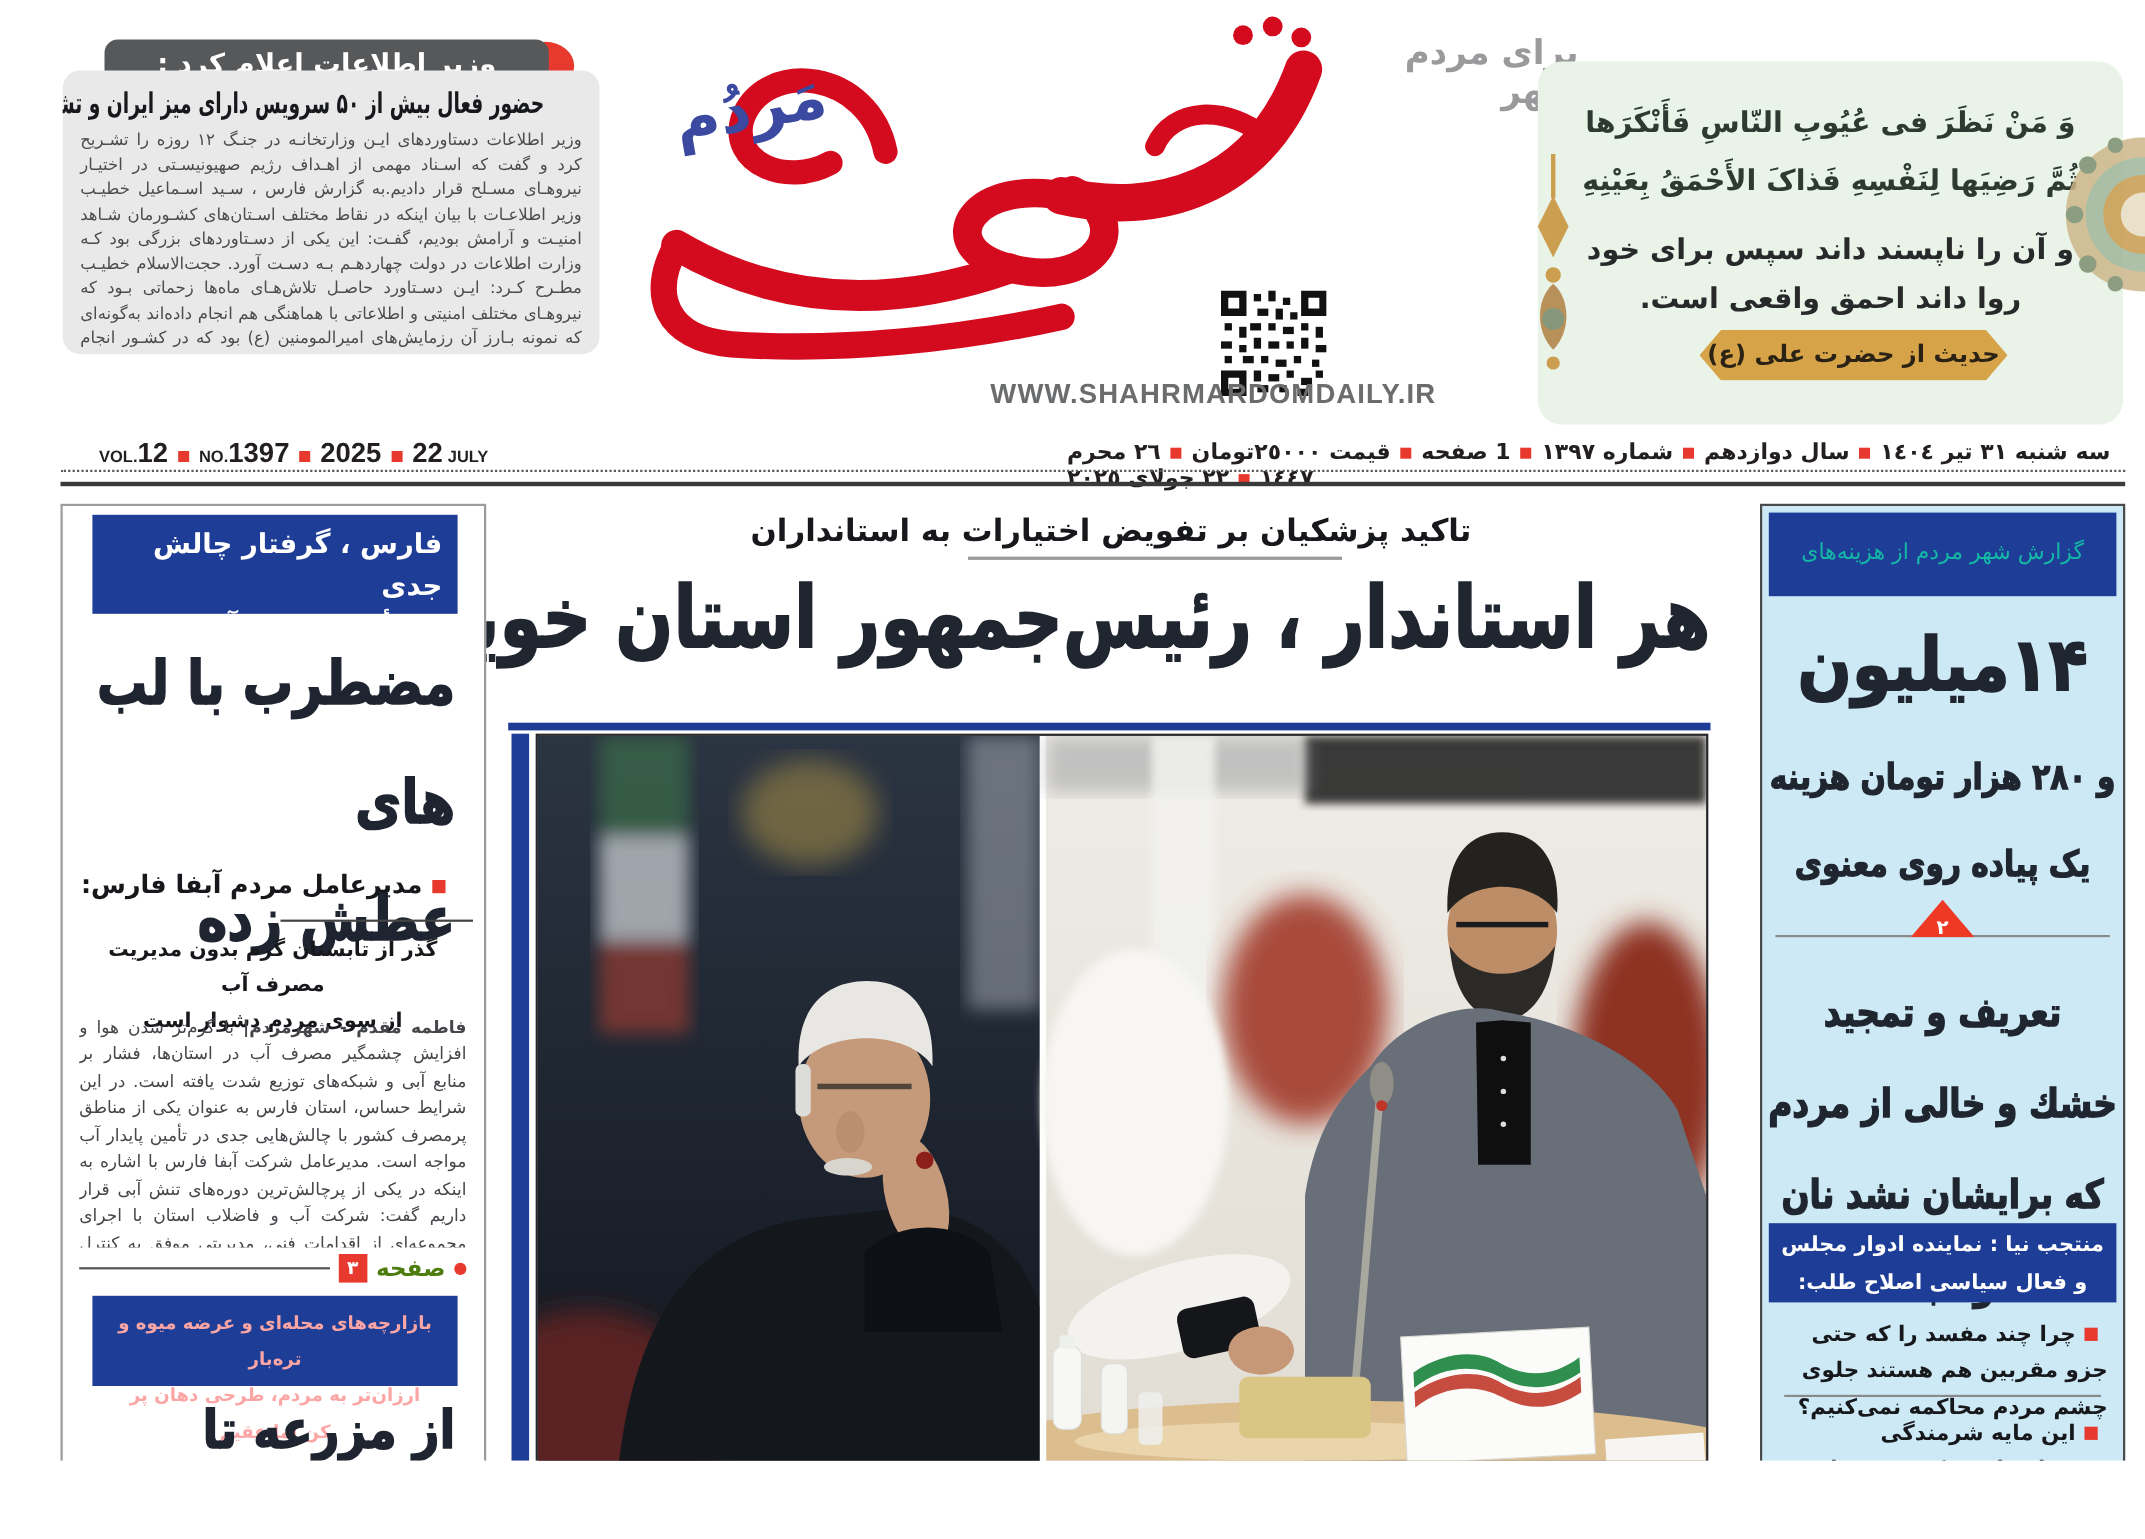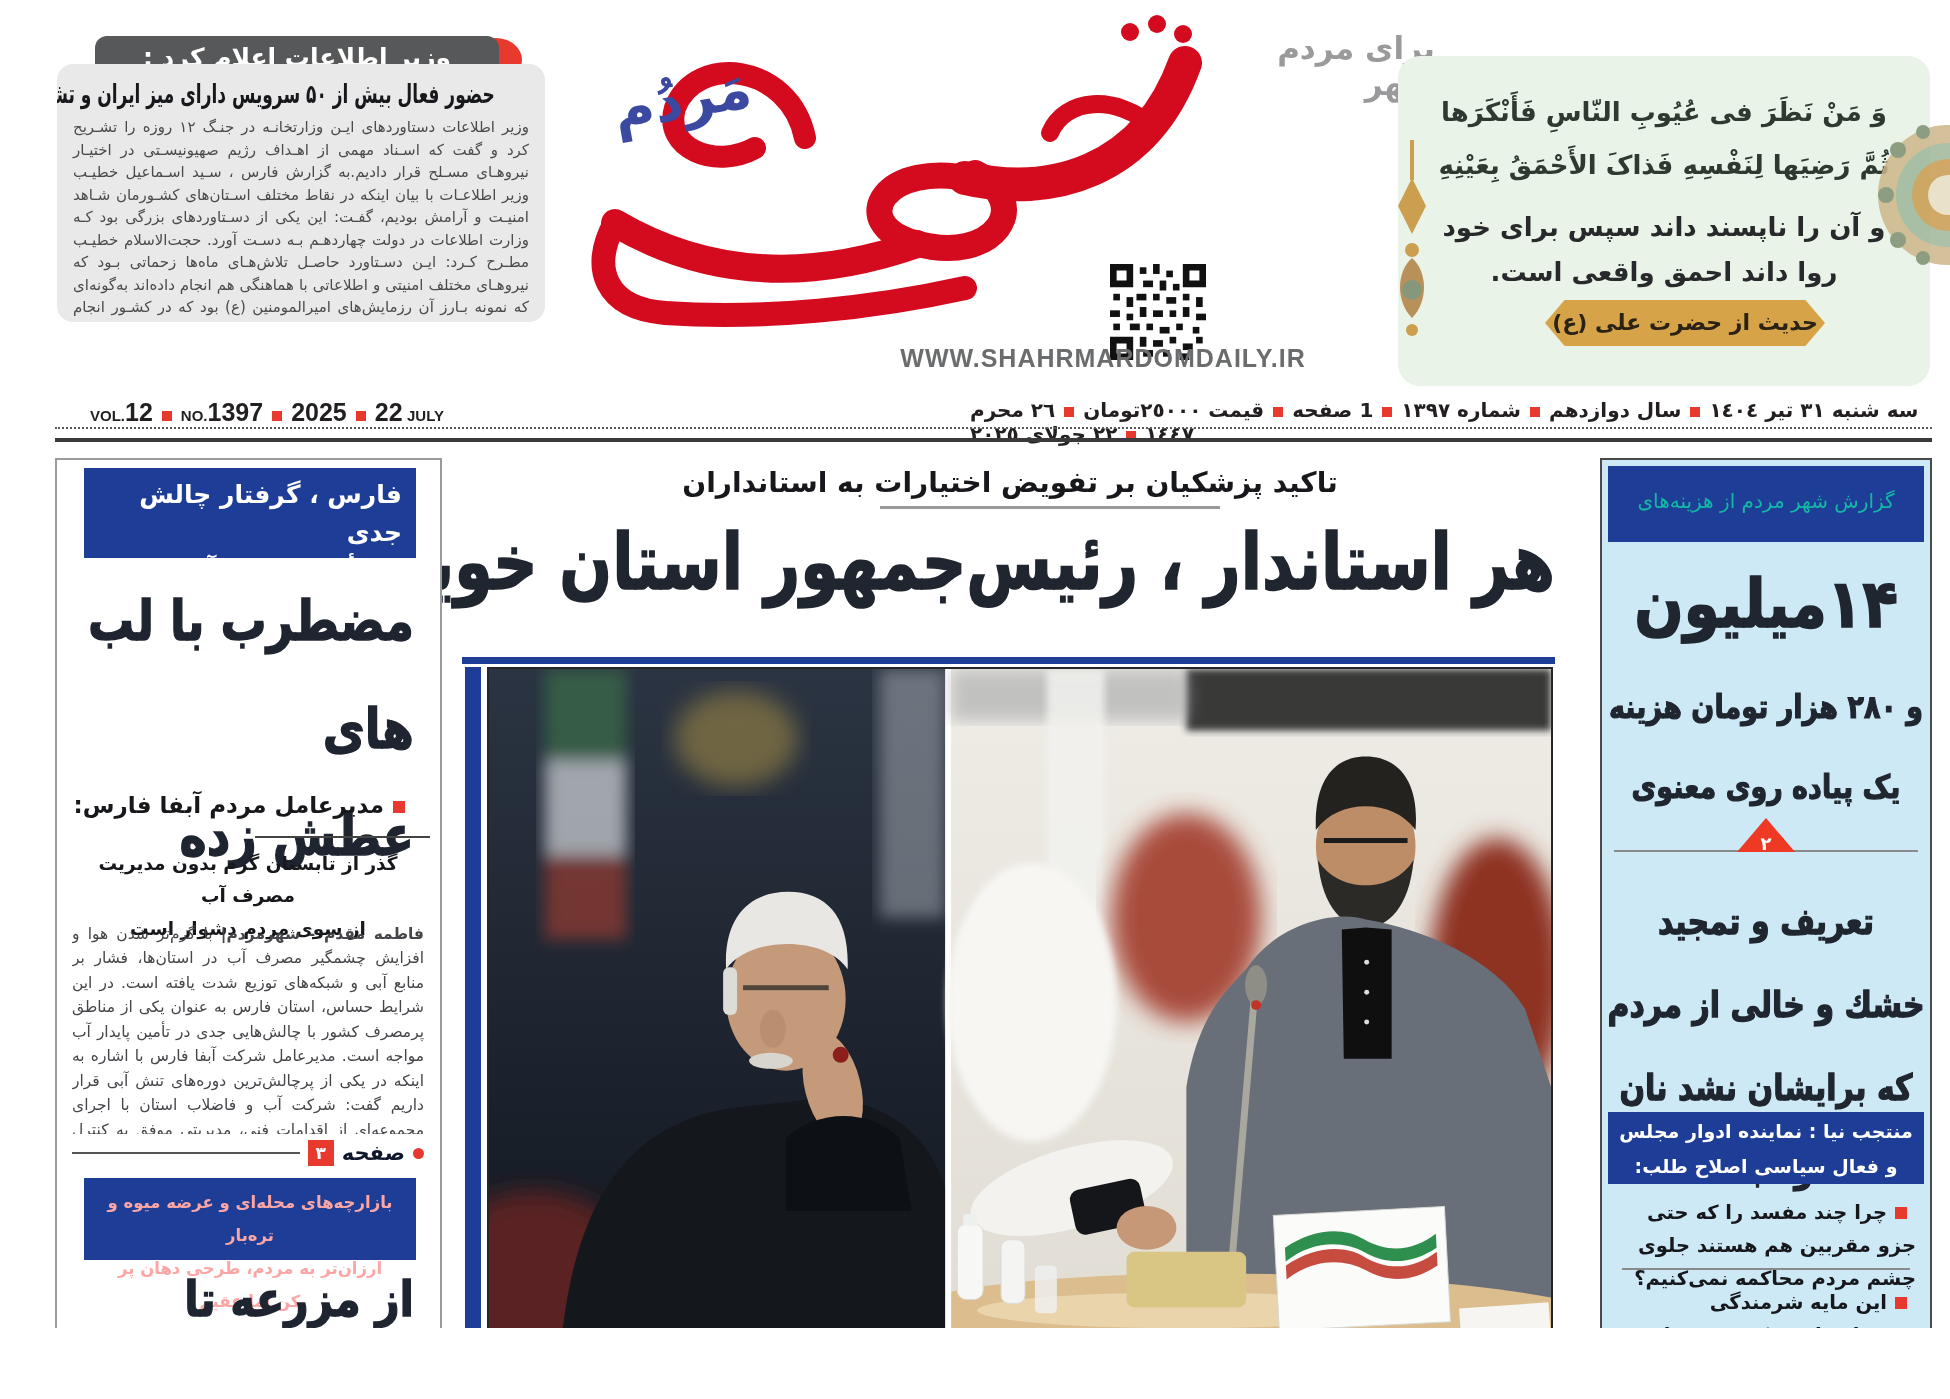--- a/index.html
+++ b/index.html
@@ -68,21 +68,21 @@
          -webkit-text-stroke:1.2px #1e2430;padding-right:14px;box-sizing:border-box;}
   .l-byline{left:70px;top:792px;width:358px;text-align:right;font-size:23px;font-weight:bold;color:#17181c;
             padding-right:14px;box-sizing:border-box;}
   .l-byline .sq{width:12px;height:12px;}
   .l-byline-line{left:255px;top:836px;width:175px;height:2px;background:#444;}
   .l-subhead{left:66px;top:848px;width:364px;font-size:18.5px;font-weight:bold;color:#17181c;line-height:1.75;}
   .l-body{left:72px;top:922px;width:352px;height:212px;overflow:hidden;font-size:15.5px;line-height:1.58;
           color:#45464a;text-align:justify;}
   .l-pageref{left:72px;top:1140px;width:352px;display:flex;align-items:center;direction:rtl;gap:8px;}
   .l-pageref .dot{width:11px;height:11px;background:#e8392e;border-radius:50%;}
-  .l-pageref .w{font-size:21px;font-weight:bold;color:#0f172a;}
+  .l-pageref .w{font-size:21px;font-weight:bold;color:#4d7c0f;}
   .l-pageref .pn{width:26px;height:26px;background:#e8392e;color:#fff;font-size:17px;font-weight:bold;
                  text-align:center;line-height:26px;}
   .l-pageref .ln{flex:1;height:2px;background:#555;}
   .l-head2{left:84px;top:1178px;width:332px;height:82px;background:#1e3d96;color:#fca5a5;box-sizing:border-box;
            padding:8px 20px;font-size:16.5px;font-weight:bold;line-height:2.0;text-align:center;}
   .l-big2{left:70px;top:1268px;width:358px;text-align:right;font-weight:bold;color:#1e2430;font-size:42px;
           line-height:1.32;transform:scaleY(1.15);transform-origin:right top;
           -webkit-text-stroke:1.2px #1e2430;padding-right:14px;box-sizing:border-box;}
   .l-corner-num{left:68px;top:1336px;font-size:26px;font-weight:bold;color:#1e2430;}
 

